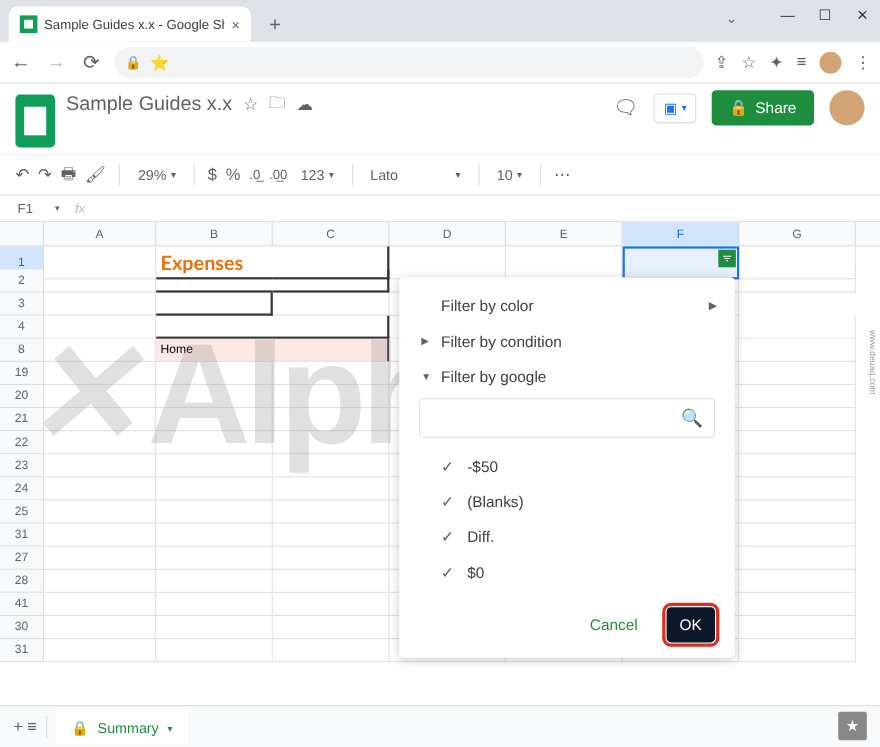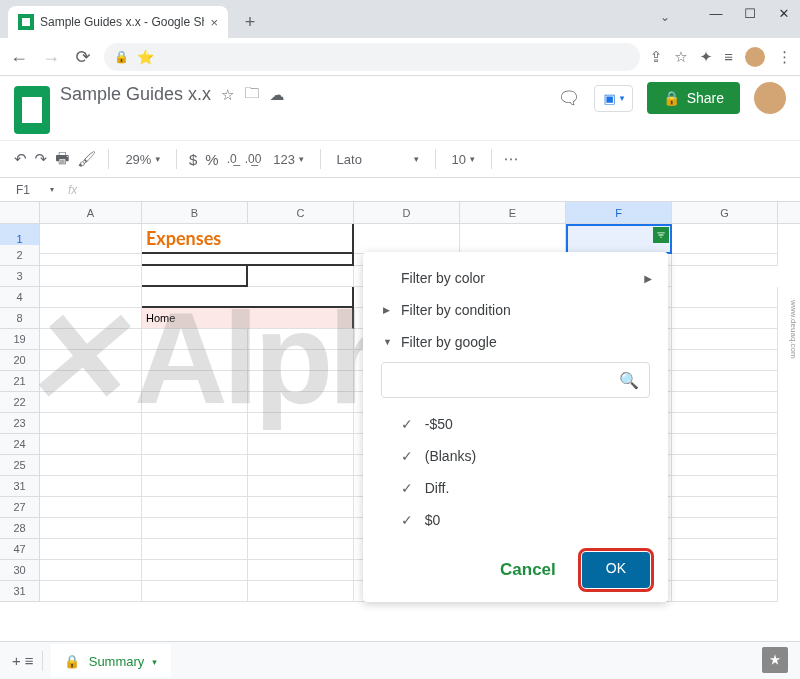--- a/index.html
+++ b/index.html
@@ -86,22 +86,22 @@
   .fm-row { padding: 8px 20px; font-size: 14px; color:#3c4043; display:flex; align-items:center; gap: 8px; position:relative; }
   .fm-arr-r { position:absolute; right: 16px; color:#5f6368; font-size:10px; }
   .fm-tri { color:#5f6368; font-size: 9px; width: 10px; }
   .fm-links { padding: 6px 20px 10px 38px; font-size: 13px; }
   .fm-links a { color: #1a73e8; text-decoration: underline; }
   .fm-search { margin: 4px 18px; border: 1px solid #dadce0; border-radius: 4px; height: 36px; display:flex; align-items:center; justify-content:flex-end; padding: 0 10px; }
   .fm-values { padding: 6px 0 6px 38px; }
   .fm-val { display:flex; align-items:center; gap: 12px; padding: 8px 0; font-size: 14px; color:#3c4043; }
   .check { color:#5f6368; font-size: 14px; }
   .fm-footer { display:flex; justify-content:flex-end; gap: 8px; padding: 10px 18px 4px; }
-  .btn-cancel { color: #1e8e3e; font-weight:700; font-size:17px; padding: 8px 18px; }
-  .btn-ok { background:#0369a1; color:#fff; font-weight:500; font-size:14px; padding: 8px 24px; border-radius:4px; outline: 3px solid #d93025; outline-offset: 1px; }
+  .btn-cancel { color: #1e8e3e; font-weight:400; font-size:14px; padding: 8px 18px; }
+  .btn-ok { background:#0f172a; color:#fff; font-weight:500; font-size:14px; padding: 8px 12px; border-radius:4px; outline: 3px solid #d93025; outline-offset: 1px; }
   
   
   .sheet-tabs { position:absolute; bottom:0; left:0; right:0; height: 38px; border-top: 1px solid #dadce0; background:#f8f9fa; display:flex; align-items:center; padding: 0 12px; gap: 4px; font-size: 13px; color:#5f6368; }
   .sheet-tab { padding: 8px 14px; display:flex; align-items:center; gap:8px; }
   .sheet-tab.active { background:#fff; color:#1e8e3e; font-weight:500; border-top: 2px solid transparent; }
   .st-ic { font-size: 15px; }
   .explore { position:absolute; right: 12px; bottom: 6px; width:26px; height:26px; background:#888; border-radius: 2px; display:flex; align-items:center; justify-content:center; }
 </style>
 </head>
 <body>
@@ -370,21 +370,21 @@
         <div class="row-h">28</div>
         <div class="cell cA"></div>
         <div class="cell cB"></div>
         <div class="cell cC"></div>
         <div class="cell cD"></div>
         <div class="cell cE"></div>
         <div class="cell cF"></div>
         <div class="cell cG"></div>
       </div>
       <div class="row">
-        <div class="row-h">47</div>
+        <div class="row-h">41</div>
         <div class="cell cA"></div>
         <div class="cell cB"></div>
         <div class="cell cC"></div>
         <div class="cell cD"></div>
         <div class="cell cE"></div>
         <div class="cell cF"></div>
         <div class="cell cG"></div>
       </div>
       <div class="row">
         <div class="row-h">30</div>

